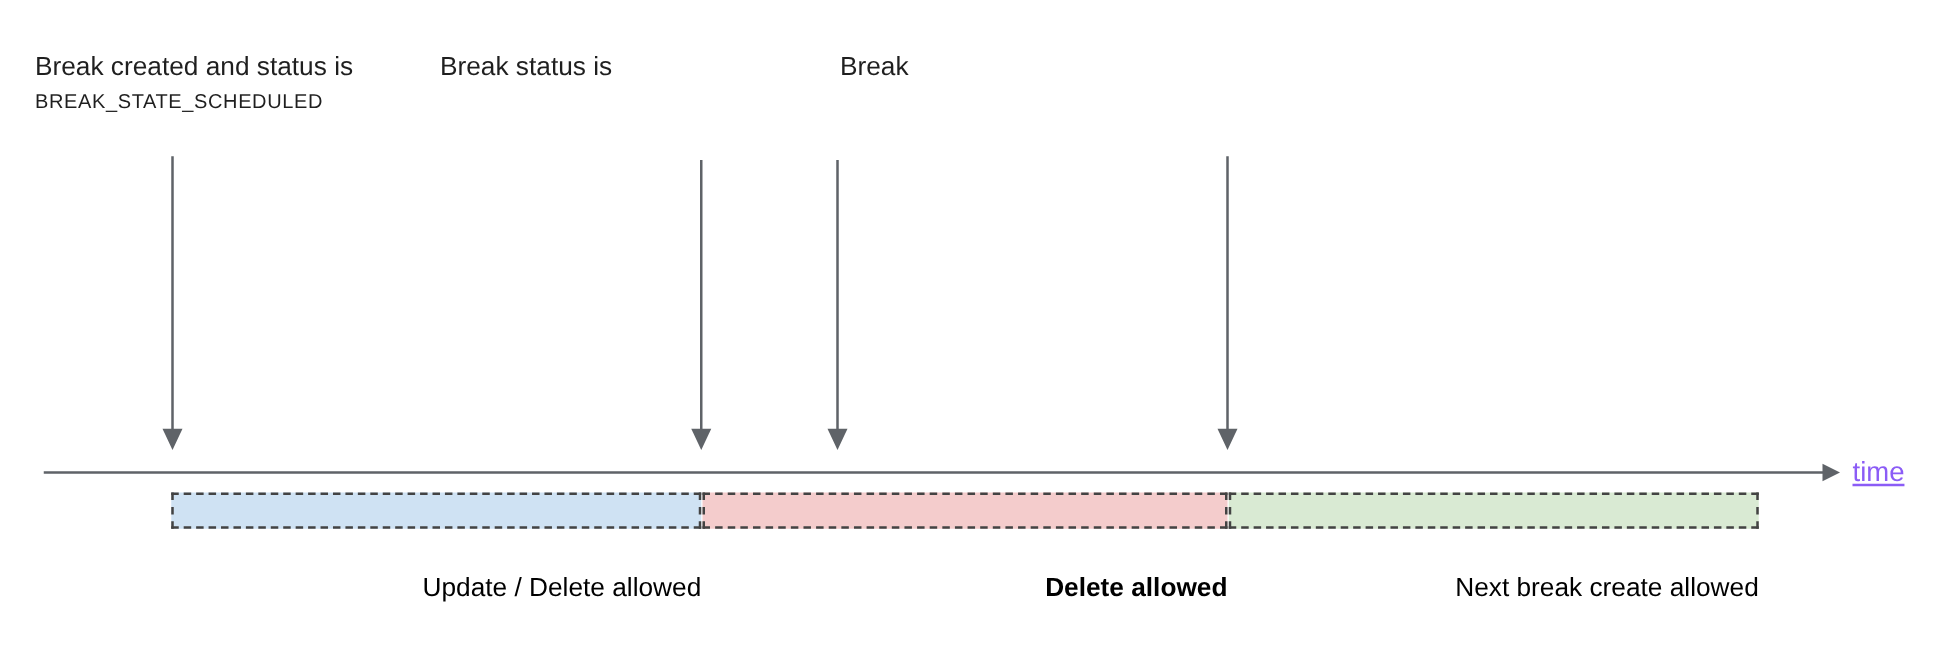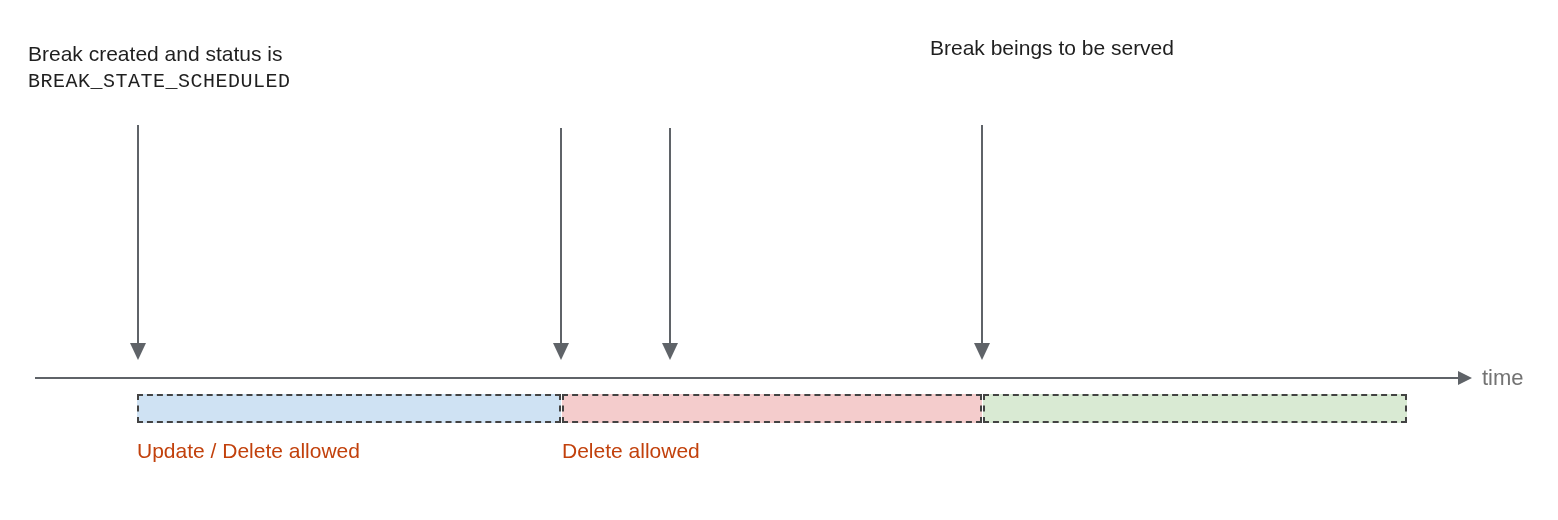--- a/index.html
+++ b/index.html
@@ -21,22 +21,22 @@
     position: absolute;
     white-space: nowrap;
   }
   .annotation .plain {
     font-family: "Liberation Sans", sans-serif;
     font-size: 21px;
     line-height: 28px;
     color: #1f1f1f;
   }
   .annotation .code {
-    font-family: Liberation Mono, monospace;
-    font-size: 20px;
+    font-family: Liberation Sans, sans-serif;
+    font-size: 16px;
     line-height: 28px;
     color: #1f1f1f;
     letter-spacing: 0.5px;
   }
   
   .v-arrow {
     position: absolute;
     width: 16px;
   }
   .v-arrow .shaft {
@@ -74,66 +74,68 @@
     border-top: 7px solid transparent;
     border-bottom: 7px solid transparent;
     border-left: 14px solid #5f6368;
   }
   .axis-label {
     position: absolute;
     left: 1482px;
     top: 365px;
     font-size: 22px;
     line-height: 26px;
-    color: #737373;
+    color: #8b5cf6;
+    text-decoration: underline;
   }
   
   .segment {
     position: absolute;
     top: 394px;
     height: 29px;
     box-sizing: border-box;
     border: 2px dashed #434343;
   }
   .seg-1 { left: 137px;  width: 424px; }
   .seg-2 { left: 562px;  width: 420px; }
   .seg-3 { left: 983px;  width: 424px; }
   
   .seg-label {
     position: absolute;
-    top: 438px;
+    top: 458px;
     height: 26px;
     font-size: 21px;
     line-height: 26px;
-    text-align: left;
-    color: #c2410c;
+    text-align: right;
+    color: #000000;
     white-space: nowrap;
   }
   .lbl-1 { left: 137px;  width: 424px; }
-  .lbl-2 { left: 562px;  width: 420px; }
+  .lbl-2 { left: 562px;  width: 420px; font-weight: bold; }
   .lbl-3 { left: 983px;  width: 424px; }
 </style>
 </head>
 <body>
 
 <div class="canvas">
 
   <div class="annotation" style="left:28px; top:40px;">
     <div class="plain">Break created and status is</div>
     <div class="code">BREAK_STATE_SCHEDULED</div>
   </div>
 
   <div class="annotation" style="left:352px; top:40px;">
+    <div class="plain">Break status is</div>
   </div>
 
   <div class="annotation" style="left:672px; top:40px;">
+    <div class="plain">Break</div>
   </div>
 
   <div class="annotation" style="left:930px; top:34px;">
-    <div class="plain">Break beings to be served</div>
   </div>
 
   <div class="v-arrow" style="left:130px; top:125px; height:235px;">
     <div class="shaft" style="height:220px;"></div>
     <div class="head"></div>
   </div>
   <div class="v-arrow" style="left:553px; top:128px; height:232px;">
     <div class="shaft" style="height:217px;"></div>
     <div class="head"></div>
   </div>
@@ -149,14 +151,15 @@
   <div class="axis-line"></div>
   <div class="axis-head"></div>
   <div class="axis-label">time</div>
 
   <div class="segment seg-1" style="background: rgb(207, 226, 243);"></div>
   <div class="segment seg-2" style="background: rgb(244, 204, 204);"></div>
   <div class="segment seg-3" style="background: rgb(217, 234, 211);"></div>
 
   <div class="seg-label lbl-1">Update / Delete allowed</div>
   <div class="seg-label lbl-2">Delete allowed</div>
+  <div class="seg-label lbl-3">Next break create allowed</div>
 
 </div>
 
 </body></html>

